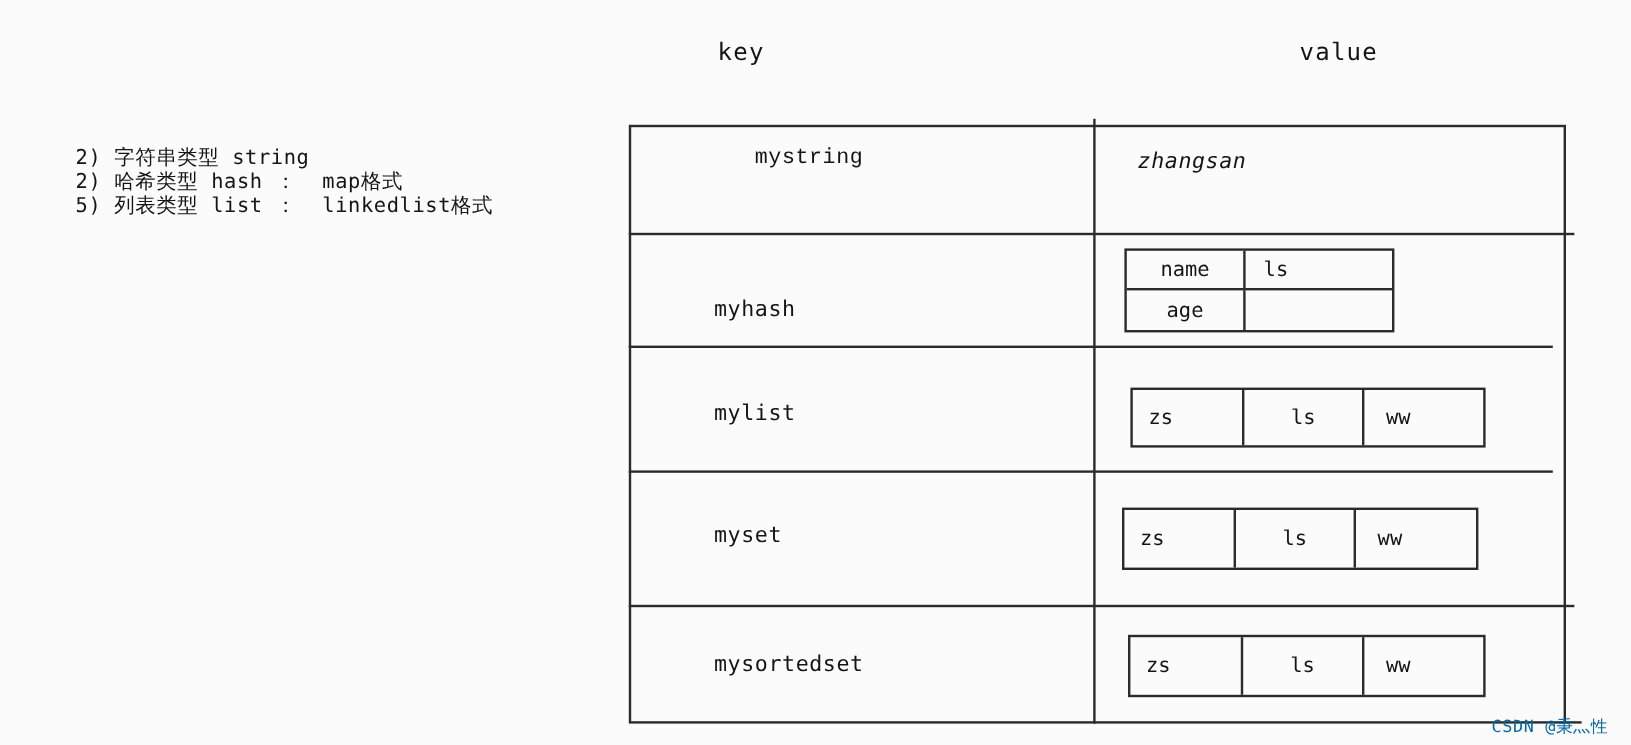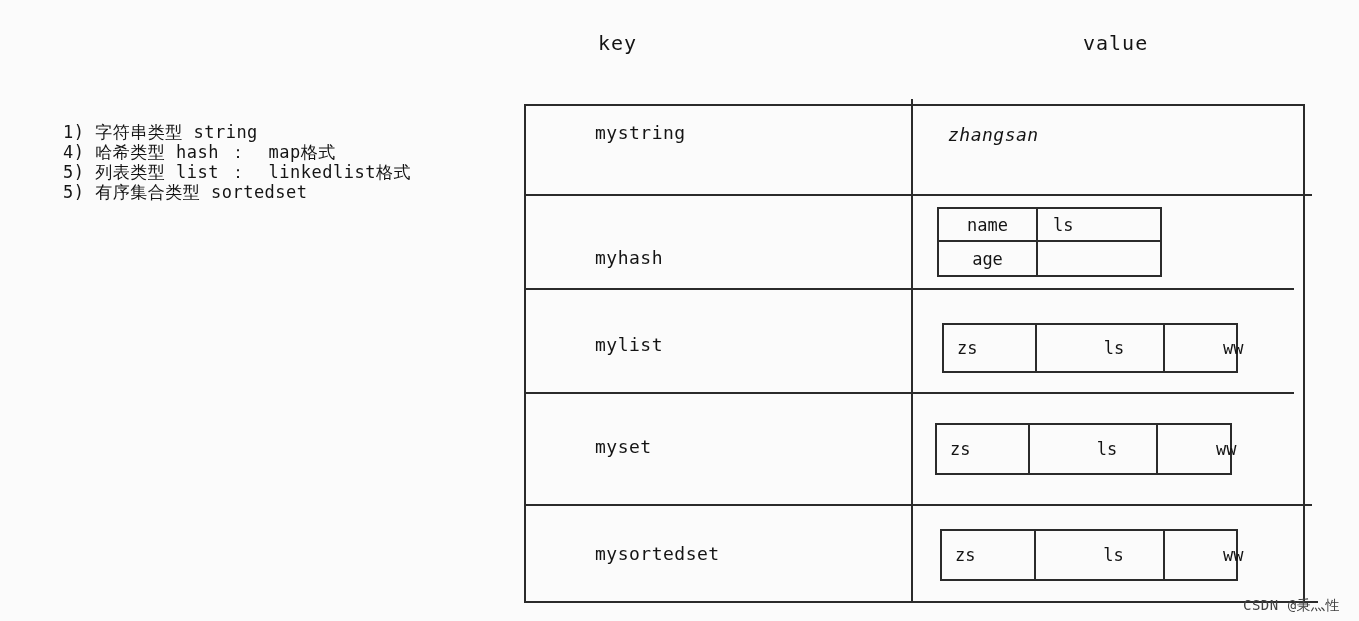--- a/index.html
+++ b/index.html
@@ -37,57 +37,56 @@
     font-size:17px;
   }
   .hash-tbl > div { display:flex; align-items:center; box-sizing:border-box; }
   .hash-tbl .c1 { border-right:2px solid #2b2b2b; justify-content:center; }
   .hash-tbl .r1 { border-bottom:2px solid #2b2b2b; }
   .hash-tbl .c2 { padding-left:15px; }
 
   
   .list-tbl {
     border:2px solid #2b2b2b; box-sizing:border-box;
-    display:grid; font-size:17px;gap:28px;
+    display:grid; font-size:17px;
   }
   .list-tbl > div { display:flex; align-items:center; box-sizing:border-box; }
   .list-tbl > div:nth-child(1) { border-right:2px solid #2b2b2b; padding-left:13px; }
   .list-tbl > div:nth-child(2) { border-right:2px solid #2b2b2b; justify-content:center; }
-  .list-tbl > div:nth-child(3) { padding-left:30px; }
+  .list-tbl > div:nth-child(3) { padding-left:18px; }
 
   .tbl-mylist      { left:942px; top:323px; width:296px; height:50px; grid-template-columns:93px 100px 1fr; }
   .tbl-myset       { left:935px; top:423px; width:297px; height:52px; grid-template-columns:93px 100px 1fr; }
   .tbl-mysortedset { left:940px; top:529px; width:298px; height:52px; grid-template-columns:94px 101px 1fr; }
 
   .watermark { left:1243px; top:597px; font-size:14px; letter-spacing:0.5px; }
 </style>
 </head>
 <body>
 
 <div class="abs notes cjk">
-  <div>1) 字符串类型 string</div>
-  <div>4) 哈希类型 hash ：  map格式</div>
+  <div>2) 字符串类型 string</div>
+  <div>2) 哈希类型 hash ：  map格式</div>
   <div>5) 列表类型 list ：  linkedlist格式</div>
-  <div>5) 有序集合类型 sortedset</div>
 </div>
 
 <div class="abs hdr mono" style="left:598px;">key</div>
 <div class="abs hdr mono" style="left:1083px;">value</div>
 
 <div class="abs outer"></div>
 
 <div class="vline" style="left:911px; top:99px; width:2px; height:504px;"></div>
 
 <div class="hline" style="left:524px; top:194px; width:788px; height:2px;"></div>
 <div class="hline" style="left:524px; top:288px; width:770px; height:2px;"></div>
 <div class="hline" style="left:524px; top:392px; width:770px; height:2px;"></div>
 <div class="hline" style="left:524px; top:504px; width:788px; height:2px;"></div>
 <div class="hline" style="left:1305px; top:601px; width:13px; height:2px;"></div>
 
-<div class="abs cell-label mono" style="left:595px; top:122px;">mystring</div>
+<div class="abs cell-label mono" style="left:629px; top:122px;font-family:Liberation Mono, monospace;">mystring</div>
 <div class="abs cell-label mono" style="left:595px; top:222px;margin-top:25px;">myhash</div>
 <div class="abs cell-label mono" style="left:595px; top:322px;margin-top:12px;">mylist</div>
 <div class="abs cell-label mono" style="left:595px; top:436px;">myset</div>
 <div class="abs cell-label mono" style="left:595px; top:543px;">mysortedset</div>
 
 <div class="abs cell-label mono" style="left:948px; top:124px;font-style:italic;">zhangsan</div>
 
 <div class="abs hash-tbl mono">
   <div class="c1 r1">name</div>
   <div class="c2 r1">ls</div>
@@ -105,13 +104,13 @@
   <div>ls</div>
   <div>ww</div>
 </div>
 
 <div class="abs list-tbl tbl-mysortedset mono">
   <div>zs</div>
   <div>ls</div>
   <div>ww</div>
 </div>
 
-<div class="abs watermark cjk" style="color: #404040;">CSDN @秉灬性</div>
+<div class="abs watermark cjk" style="color: #0369a1;">CSDN @秉灬性</div>
 
 </body></html>

